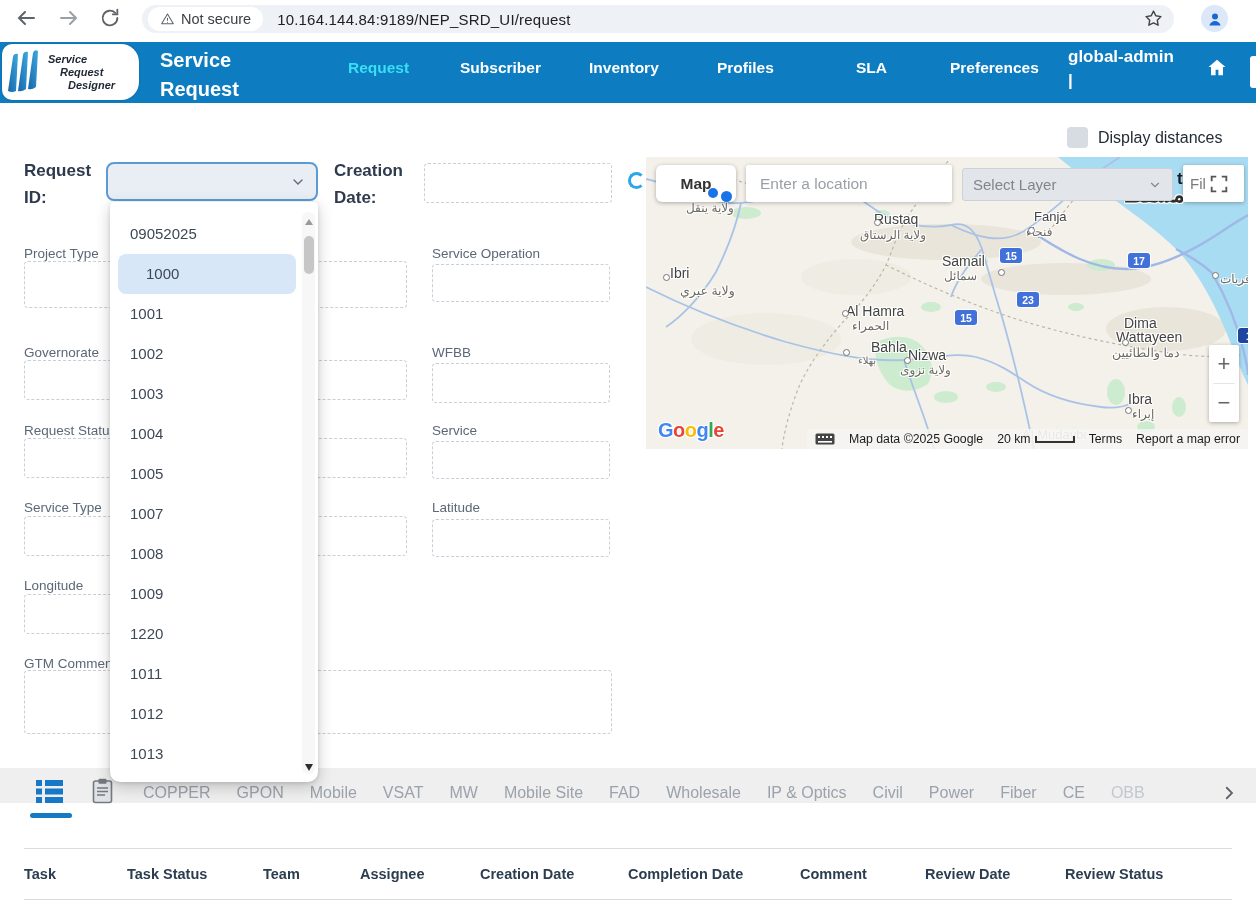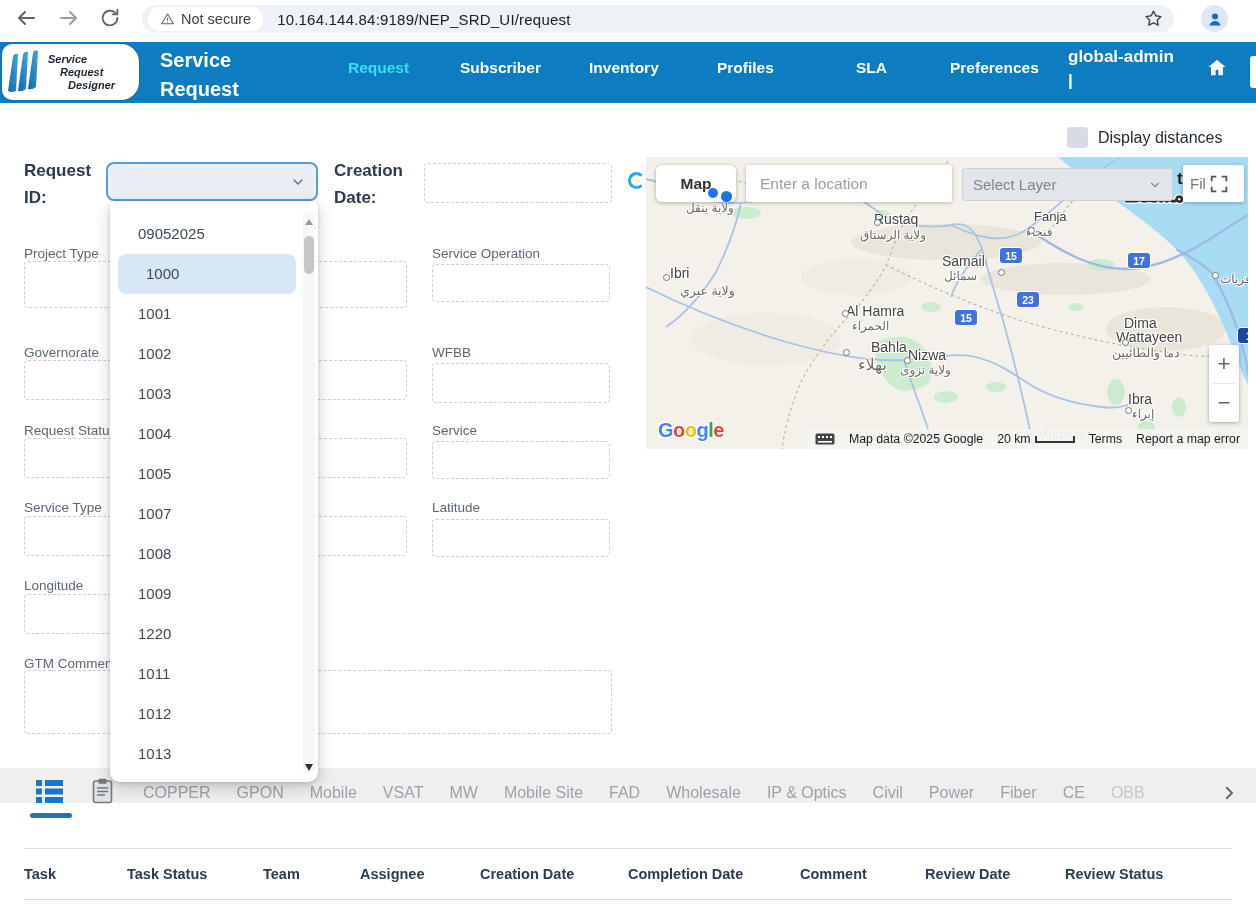--- a/index.html
+++ b/index.html
@@ -31,21 +31,21 @@
   
   .biglabel{position:absolute;font-size:17px;font-weight:bold;color:#2e3a4d;line-height:27px;}
   .flabel{position:absolute;font-size:13.5px;color:#5c6877;white-space:nowrap;}
   .dashed{position:absolute;border:1px dashed #c9ced8;border-radius:4px;background:#fff;box-sizing:border-box;}
   #reqid-select{position:absolute;left:106px;top:162px;width:212px;height:39px;background:#e9edf4;border:2px solid #5b9bd5;border-radius:8px;box-sizing:border-box;display:flex;align-items:center;justify-content:flex-end;cursor:pointer;}
   #reqid-select svg{margin-right:10px;}
   input.plain{border:none;outline:none;background:transparent;font-family:"Liberation Sans",sans-serif;}
 
   
   #dropdown{position:absolute;left:110px;top:202px;width:208px;height:580px;background:#fff;border-radius:4px 4px 10px 10px;box-shadow:0 5px 16px rgba(0,0,0,.2),0 1px 4px rgba(0,0,0,.12);z-index:40;padding-top:12px;box-sizing:border-box;}
-  .dd-item{height:40px;line-height:40px;padding-left:28px;font-size:15px;color:#3e4856;cursor:pointer;}
+  .dd-item{height:40px;line-height:40px;padding-left:20px;font-size:15px;color:#3e4856;cursor:pointer;}
   .dd-item.selected{background:#d7e7f8;border-radius:8px;margin:0 22px 0 8px;padding-left:28px;}
   #dd-scroll{position:absolute;right:3px;top:10px;bottom:8px;width:13px;background:#f7f7f7;border-radius:6px;}
   #dd-thumb{position:absolute;left:1.5px;top:24px;width:10px;height:38px;background:#c6c6c6;border-radius:5px;}
   .tri-up{position:absolute;left:2.5px;top:7px;width:0;height:0;border-left:4px solid transparent;border-right:4px solid transparent;border-bottom:6px solid #9a9a9a;}
   .tri-down{position:absolute;left:2.5px;bottom:3px;width:0;height:0;border-left:4px solid transparent;border-right:4px solid transparent;border-top:7px solid #2e2e2e;}
 
   
   #map{position:absolute;left:646px;top:157px;width:602px;height:292px;overflow:hidden;background:#f4f1ea;}
   .map-label{position:absolute;white-space:nowrap;text-shadow:-1px -1px 0 #fff,1px -1px 0 #fff,-1px 1px 0 #fff,1px 1px 0 #fff;pointer-events:none;}
   .badge{position:absolute;min-width:16px;height:15px;padding:0 3px;background:#4272d9;color:#fff;font-size:10.5px;font-weight:bold;border-radius:3px;display:flex;align-items:center;justify-content:center;box-shadow:0 0 0 1px rgba(255,255,255,.9);}
@@ -268,21 +268,21 @@
         <span class="map-label" style="left: 478px; top: 26px; font-size: 21px; color: rgb(47, 47, 47); font-weight: 700;">مسقط</span>
         <span class="map-label" style="left: 296px; top: 96px; font-size: 14px; color: rgb(67, 67, 67); font-weight: 400;">Samail</span>
         <span class="map-label" style="left: 298px; top: 112px; font-size: 12px; color: rgb(109, 106, 100); font-weight: 400;">سمائل</span>
         <span class="map-label" style="left: 572px; top: 100px; font-size: 13px; color: rgb(67, 67, 67); font-weight: 400; padding-left: 44px;">Qura</span>
         <span class="map-label" style="left: 574px; top: 115px; font-size: 12px; color: rgb(109, 106, 100); font-weight: 400;">قريات</span>
         <span class="map-label" style="left: 24px; top: 108px; font-size: 14px; color: rgb(67, 67, 67); font-weight: 400;">Ibri</span>
         <span class="map-label" style="left: 34px; top: 126px; font-size: 12.5px; color: rgb(109, 106, 100); font-weight: 400;">ولاية عبري</span>
         <span class="map-label" style="left: 200px; top: 146px; font-size: 14px; color: rgb(67, 67, 67); font-weight: 400;">Al Hamra</span>
         <span class="map-label" style="left: 206px; top: 162px; font-size: 12px; color: rgb(109, 106, 100); font-weight: 400;">الحمراء</span>
         <span class="map-label" style="left: 202px; top: 182px; font-size: 14px; color: rgb(67, 67, 67); font-weight: 400; padding-left: 23px;">Bahla</span>
-        <span class="map-label" style="left: 212px; top: 198px; font-size: 16px; color: rgb(109, 106, 100); font-weight: 400; text-align: center;">بهلاء</span>
+        <span class="map-label" style="left: 212px; top: 198px; font-size: 10px; color: rgb(109, 106, 100); font-weight: 400; text-align: center;">بهلاء</span>
         <span class="map-label" style="left: 262px; top: 190px; font-size: 14px; color: rgb(67, 67, 67); font-weight: 400;">Nizwa</span>
         <span class="map-label" style="left: 254px; top: 206px; font-size: 12px; color: rgb(109, 106, 100); font-weight: 400;">ولاية نزوى</span>
         <span class="map-label" style="left: 478px; top: 158px; font-size: 14px; color: rgb(67, 67, 67); font-weight: 400;">Dima</span>
         <span class="map-label" style="left: 470px; top: 172px; font-size: 14px; color: rgb(67, 67, 67); font-weight: 400;">Wattayeen</span>
         <span class="map-label" style="left: 466px; top: 188px; font-size: 12.5px; color: rgb(109, 106, 100); font-weight: 400;">دما والطائيين</span>
         <span class="map-label" style="left: 482px; top: 234px; font-size: 14px; color: rgb(67, 67, 67); font-weight: 400;">Ibra</span>
         <span class="map-label" style="left: 486px; top: 250px; font-size: 12px; color: rgb(109, 106, 100); font-weight: 400;">إبراء</span>
         <span class="map-label" style="left: 376px; top: 270px; font-size: 13px; color: rgb(185, 179, 167); font-weight: 400;">Al Mudaybi</span>
       </div>
     <div id="map-badges-layer" class="abs" style="left:0;top:0;width:602px;height:292px;">

